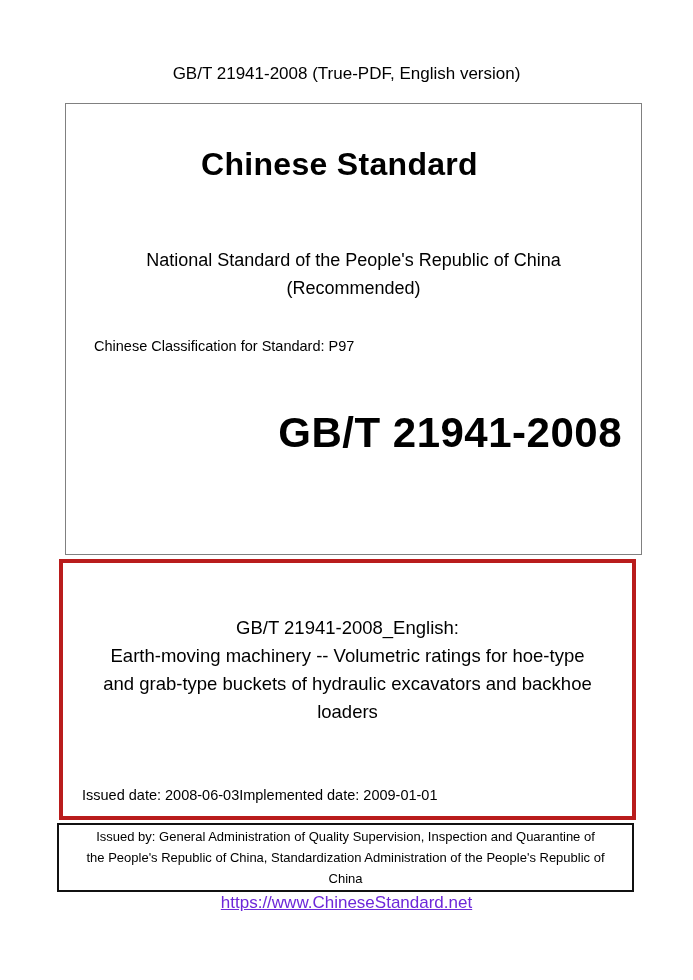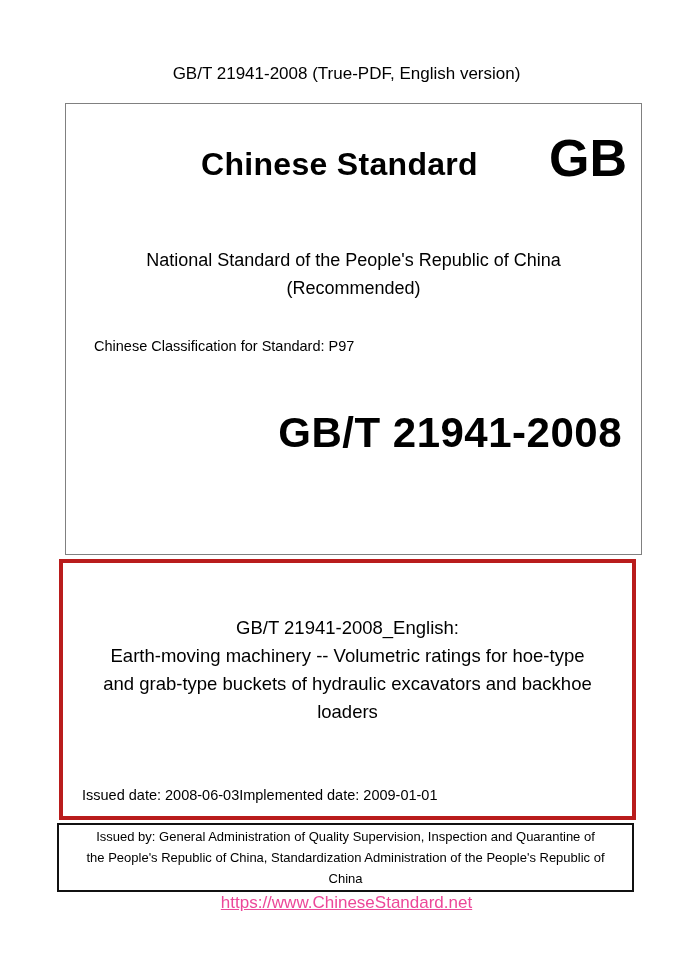--- a/index.html
+++ b/index.html
@@ -68,32 +68,31 @@
     border:2px solid #111111;
     display:flex; align-items:center; justify-content:flex-end;
     text-align:center; font-size:13px; line-height:21px;
   }
   .issuer-text { white-space:pre-line; width:100%; }
   
   .doc-footer {
     position:absolute; top:893px; left:0; width:100%;
     text-align:center; font-size:17px;
   }
-  .doc-footer a { color:#ec4899; }
+  .doc-footer a { color:#6d28d9; }
 </style>
 </head>
 <body>
 
 <div class="page">
 
   <div class="doc-header">GB/T 21941-2008 (True-PDF, English version)</div>
 
   <div class="box-cover">
     <div class="brand">Chinese Standard</div>
-    <div class="logo">GB</div>
     <div class="national">National Standard of the People's Republic of China
 (Recommended)</div>
     <div class="classification">Chinese Classification for Standard: P97</div>
     <div class="std-number">GB/T 21941-2008</div>
   </div>
 
   <div class="box-title">
     <div class="title-block">
       <div class="english-label">GB/T 21941-2008_English:</div>
       <div class="std-title">Earth-moving machinery -- Volumetric ratings for hoe-type

